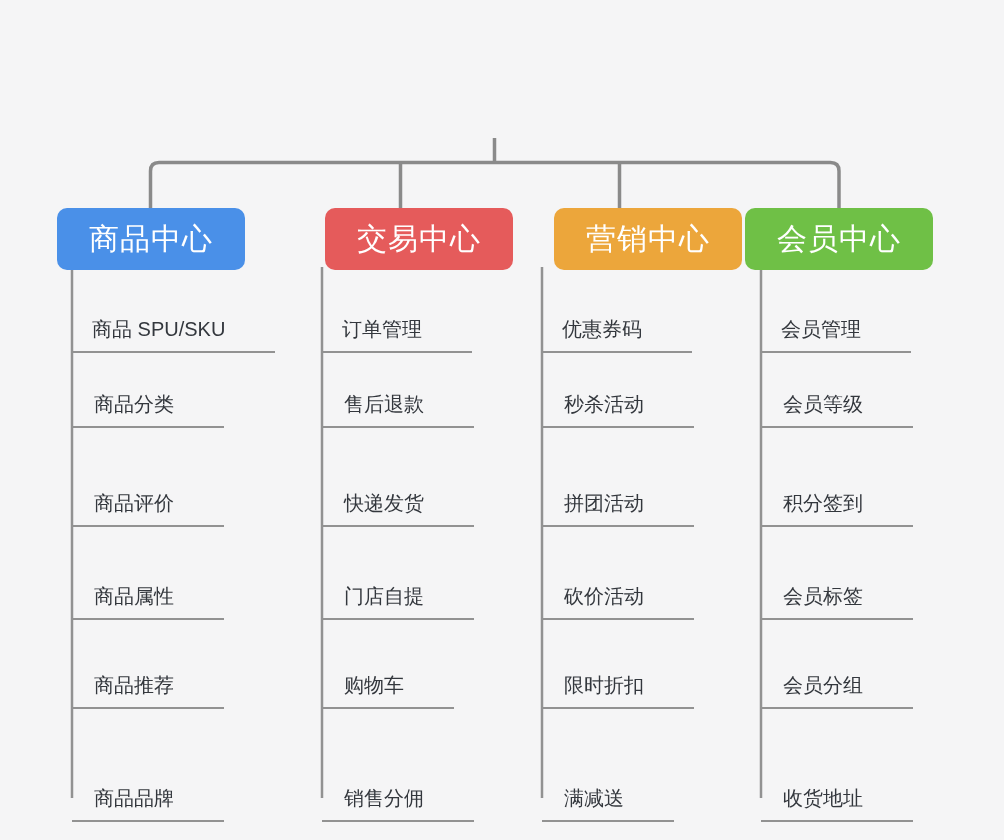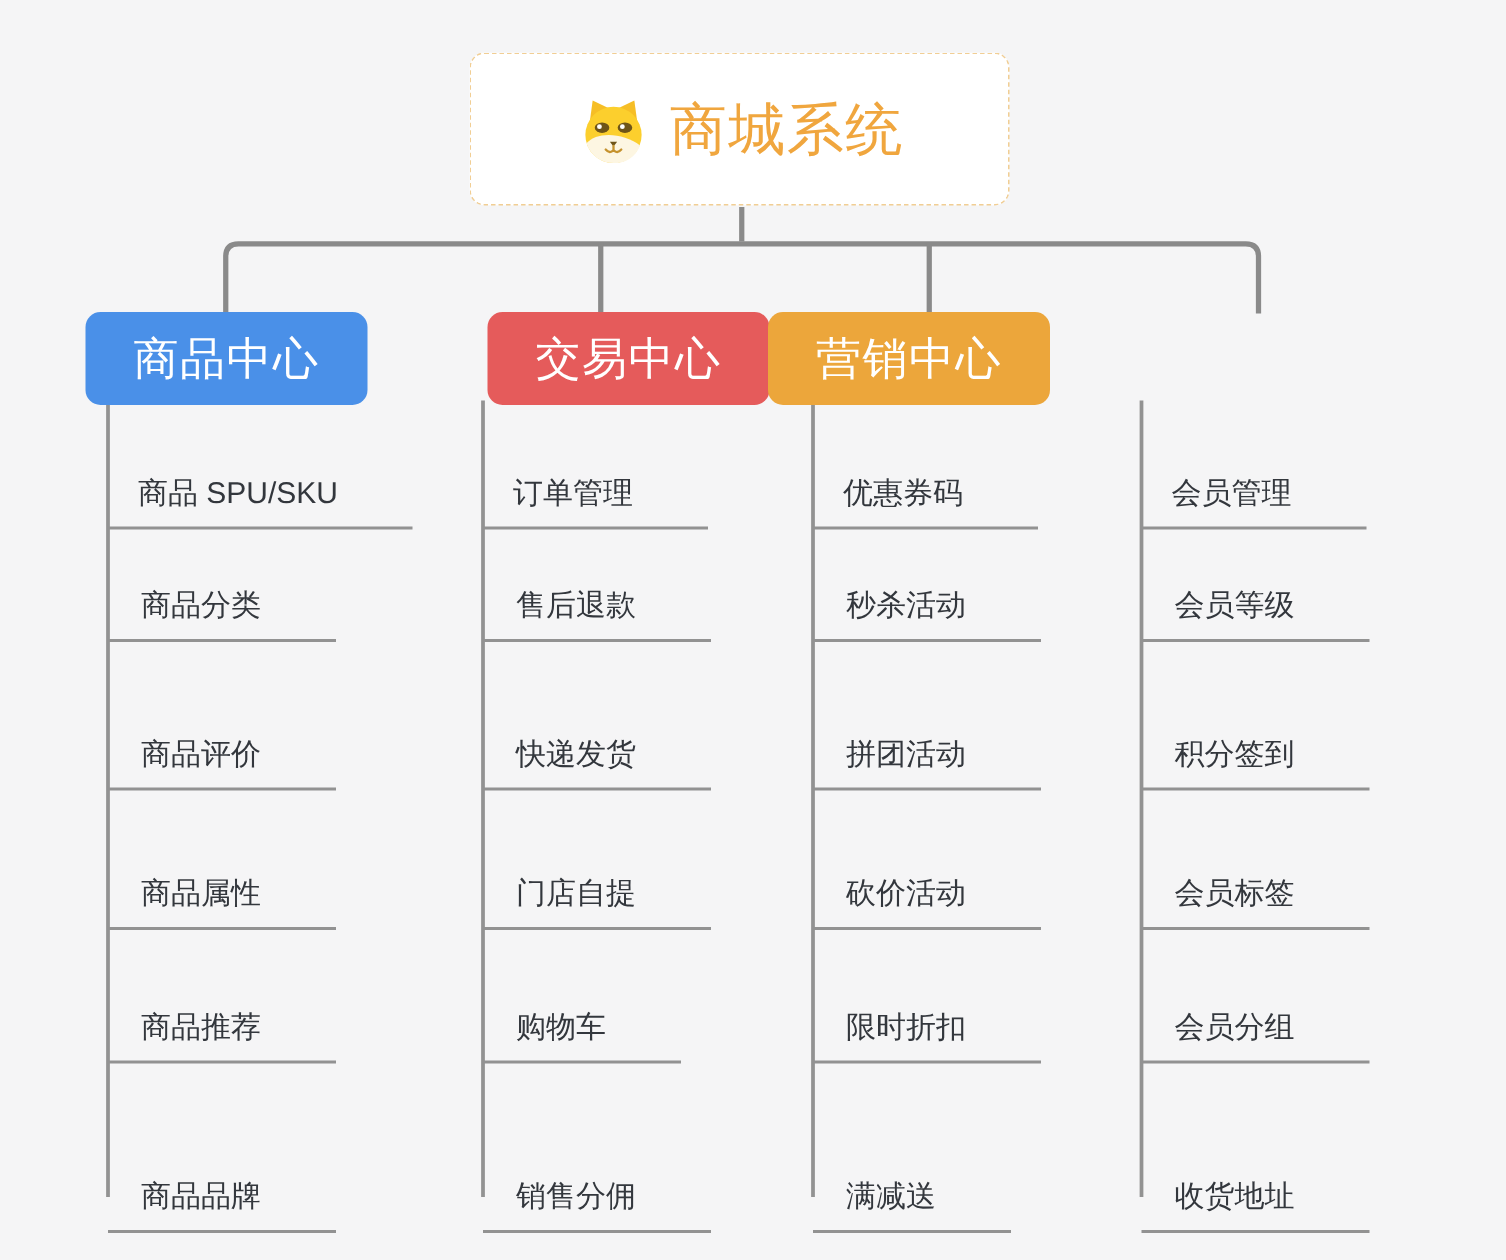--- a/index.html
+++ b/index.html
@@ -38,21 +38,21 @@
     width:188px;height:62px;
     border-radius:10px;
     display:flex;align-items:center;justify-content:center;
     color:#ffffff;font-size:30px;
     letter-spacing:1px;
     z-index:2;cursor:pointer;
     white-space:nowrap;
   }
   .branch-0{left:57px;background:#4a90e8;}
   .branch-1{left:325px;background:#e55b5b;}
-  .branch-2{left:512px;background:#eca63b;text-align:center;}
+  .branch-2{left:554px;background:#eca63b;text-align:center;}
   .branch-3{left:745px;background:#6fc046;}
   .leaf-col{position:absolute;top:268px;z-index:1;}
   .col-0{left:72px;}
   .col-1{left:322px;}
   .col-2{left:542px;}
   .col-3{left:761px;}
   .leaf{
     position:absolute;left:0;
     white-space:nowrap;
     font-size:20px;line-height:30px;
@@ -80,41 +80,25 @@
     <path d="M150.5,209 V171 Q150.5,162.5 159,162.5 H830.5 Q839,162.5 839,171 V209" stroke="#8a8a8a" stroke-width="3.5" fill="none"></path>
     <path d="M400.5,162.5 V209" stroke="#8a8a8a" stroke-width="3.5" fill="none"></path>
     <path d="M619.5,162.5 V209" stroke="#8a8a8a" stroke-width="3.5" fill="none"></path>
 
     <path d="M72,267 V798" stroke="#929292" stroke-width="2.5" fill="none"></path>
     <path d="M322,267 V798" stroke="#929292" stroke-width="2.5" fill="none"></path>
     <path d="M542,267 V798" stroke="#929292" stroke-width="2.5" fill="none"></path>
     <path d="M761,267 V798" stroke="#929292" stroke-width="2.5" fill="none"></path>
   </svg>
 
-  <div class="root-node">
-    <span>
-      <svg class="dog-icon" width="50" height="47" viewBox="0 0 72 66" aria-hidden="true">
-        <path d="M13,27 L16,5 L33,13 Z" fill="#f6be26"></path>
-        <path d="M59,27 L56,5 L39,13 Z" fill="#f6be26"></path>
-        <circle cx="36" cy="38" r="27" fill="#fccf2d"></circle>
-        <path d="M10,46 C20,34 46,36 61.5,48 C57,60 47,65 36,65 C24,65 14,58 10,46 Z" fill="#fdf6e2"></path>
-        <ellipse cx="25" cy="31" rx="7" ry="5" fill="#6e5418"></ellipse>
-        <ellipse cx="47" cy="31" rx="7" ry="5" fill="#6e5418"></ellipse>
-        <circle cx="22.5" cy="30" r="2.3" fill="#ffffff"></circle>
-        <circle cx="44.5" cy="30" r="2.3" fill="#ffffff"></circle>
-        <path d="M32.5,44.5 L39.5,44.5 L36,49 Z" fill="#6e5418"></path>
-        <path d="M36,48.5 V52 M28.5,52 Q32.5,56.5 36,52.5 Q39.5,56.5 43.5,52" stroke="#c5922e" stroke-width="2.2" fill="none" stroke-linecap="round"></path>
-      </svg>
-    </span>
-    <span class="root-title">商城系统</span>
-  </div>
 
   <div class="branch-node branch-0" style="background: rgb(74, 144, 232);">商品中心</div>
   <div class="branch-node branch-1" style="background: rgb(229, 91, 91);">交易中心</div>
   <div class="branch-node branch-2" style="background: rgb(236, 166, 59);">营销中心</div>
+  <div class="branch-node branch-3" style="background: rgb(111, 192, 70);">会员中心</div>
 
   <div class="leaf-col col-0">
     <div class="leaf r0">商品 SPU/SKU</div>
     <div class="leaf r1">商品分类</div>
     <div class="leaf r2">商品评价</div>
     <div class="leaf r3">商品属性</div>
     <div class="leaf r4">商品推荐</div>
     <div class="leaf r5">商品品牌</div>
   </div>
 

